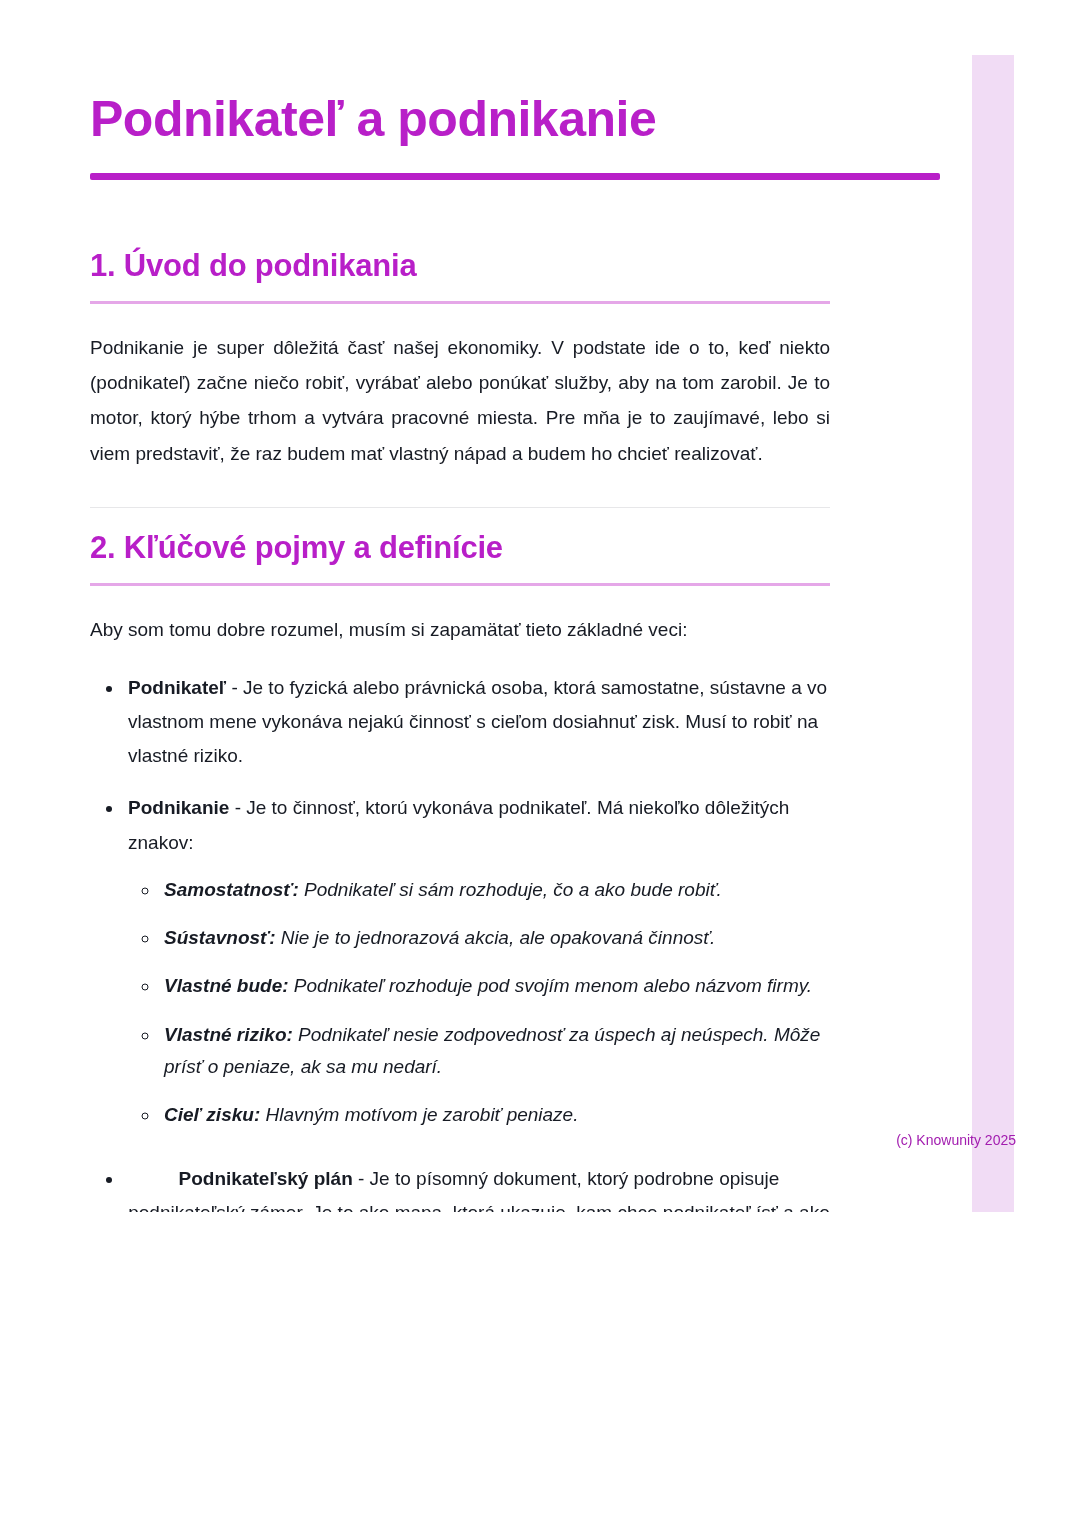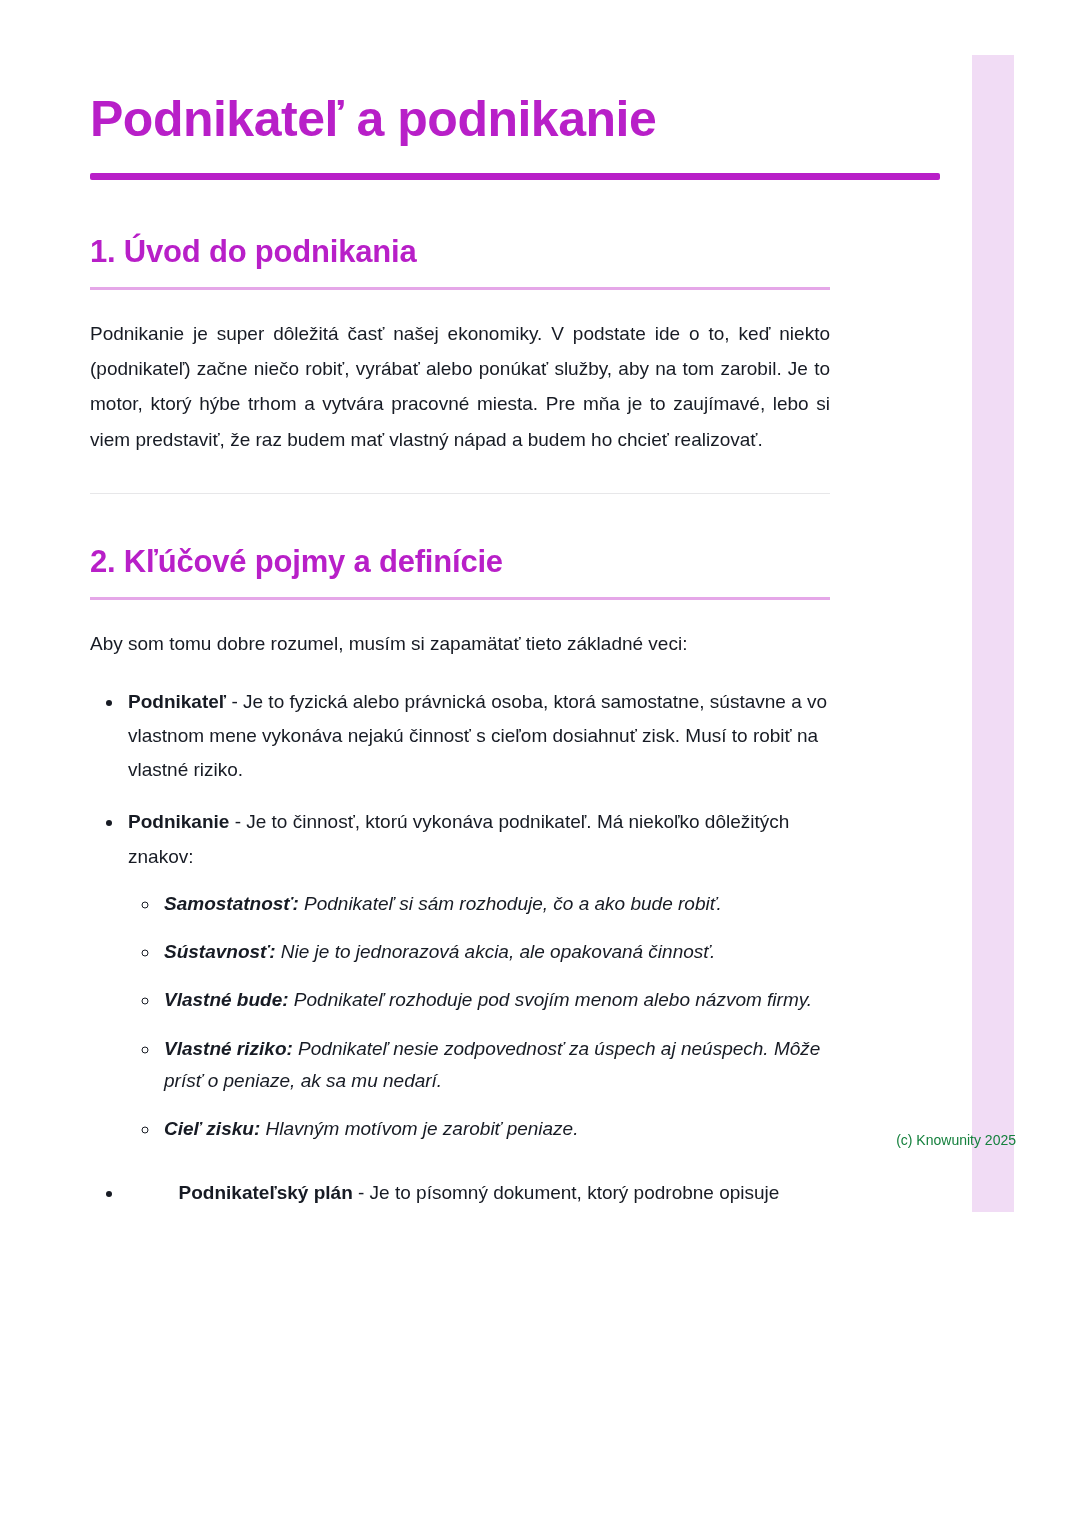--- a/index.html
+++ b/index.html
@@ -49,22 +49,22 @@
     letter-spacing: -0.2px;
     color: #b81fc8;
     line-height: 1.15;
   }
   .heading-rule {
     width: 740px;
     height: 3px;
     background: #e5a7e8;
     margin-top: 17px;
   }
-  .sec-1 { margin-top: 54px; }
-  .sec-2 { margin-top: 50px; }
+  .sec-1 { margin-top: 68px; }
+  .sec-2 { margin-top: 22px; }
   .sec-3 { margin-top: 48px; }
   p.body-text {
     width: 740px;
     font-size: 19px;
     line-height: 1.86;
     color: #171b24;
     margin-top: 26px;
   }
   p.justified { text-align: justify; }
   hr.divider {
@@ -97,21 +97,21 @@
     padding-left: 4px;
     font-style: italic;
   }
   li.spaced-top { margin-top: 30px; text-align: center; }
   .term { font-weight: 700; }
   footer.page-footer {
     position: absolute;
     right: 64px;
     bottom: 64px;
     font-size: 14px;
-    color: #15803d;
+    color: #a21caf;
     z-index: 3;
   }
 </style>
 </head>
 <body>
 
 <div class="page">
   <div class="stripe"></div>
 
   <div class="content">

